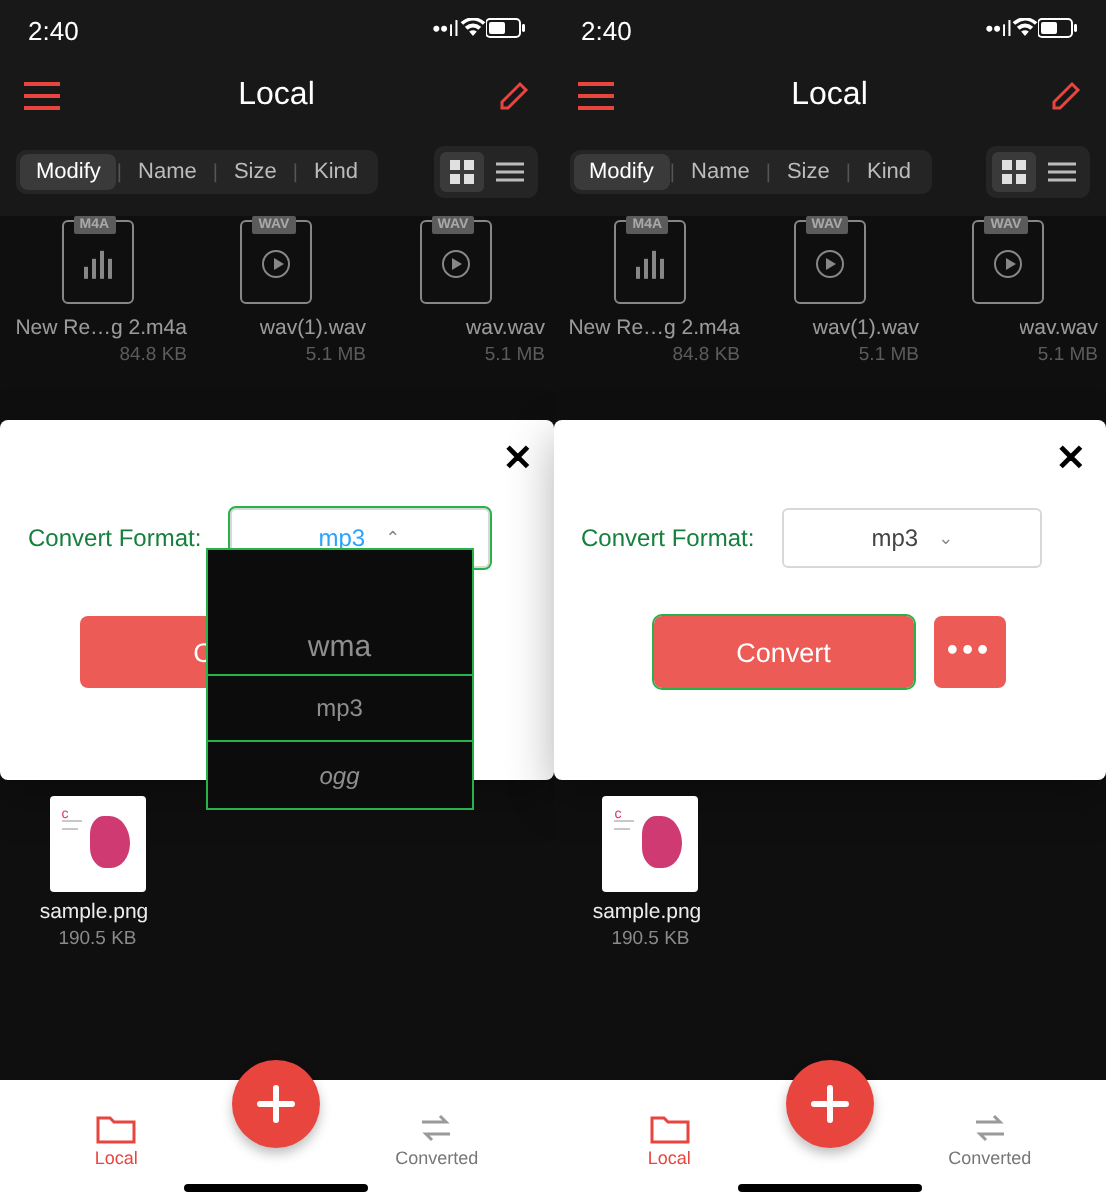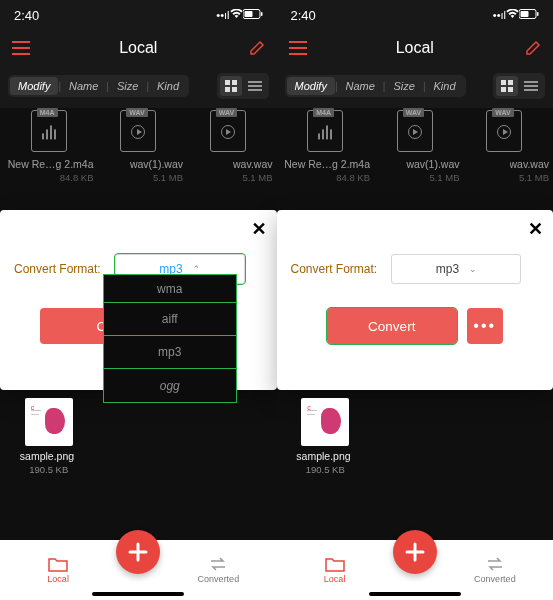--- a/index.html
+++ b/index.html
@@ -6,21 +6,21 @@
     body { background: #181818; width: 553px; height: 600px; position: relative; overflow: hidden; }
     .screens { display: flex; width: 100%; height: 100%; }
     .screen { width: 50%; height: 100%; position: relative; background: #181818; display: flex; flex-direction: column; }
     .statusbar { height: 30px; display: flex; align-items: center; justify-content: space-between; padding: 0 14px; color: #fff; font-size: 13px; font-weight: 400; }
     .status-icons { display: flex; gap: 0; align-items: flex-start; font-size: 11px; }
     .navbar { height: 36px; display: flex; align-items: center; justify-content: space-between; padding: 0 12px; }
     .nav-title { color: #fff; font-size: 16px; font-weight: 500; position: absolute; left: 50%; transform: translateX(-50%); }
     .hamburger, .edit-icon { color: #e8453e; display: flex; align-items: center; }
     .toolbar { height: 32px; display: flex; align-items: center; justify-content: space-between; padding: 0 8px; margin: 4px 0 6px; }
     .segmented { display: flex; align-items: center; background: rgba(255,255,255,0.06); border-radius: 5px; padding: 2px; font-size: 11px; color: #bcbcbc; }
-    .seg { padding: 3px 8px; border-radius: 4px; cursor: pointer; font-style: italic; }
+    .seg { padding: 3px 8px; border-radius: 4px; cursor: pointer; }
     .seg.on { background: #3a3a3a; color: #fff; }
     .seg-sep { color: #555; font-size: 10px; }
     .view-toggle { display: flex; gap: 2px; background: rgba(255,255,255,0.06); border-radius: 5px; padding: 3px; }
     .vt { width: 22px; height: 20px; display: flex; align-items: center; justify-content: center; color: #bcbcbc; border-radius: 3px; cursor: pointer; }
     .vt.on { background: #3a3a3a; }
     .file-grid { display: flex; padding: 0 4px 8px; gap: 0; }
     .file-cell { flex: 1; text-align: center; display: flex; flex-direction: column; align-items: flex-end; }
     .ficon { width: 36px; height: 42px; margin: 2px auto 4px; position: relative; }
     .ficon .page { width: 36px; height: 42px; border: 1.5px solid #cdcdcd; border-radius: 3px; position: relative; background: transparent; }
     .ficon .tag { position: absolute; top: -2px; left: 6px; background: #8a8a8a; color: #fff; font-size: 7px; padding: 1px 3px; border-radius: 1px; font-weight: 600; }
@@ -34,32 +34,32 @@
     .thumbs-row { display: flex; padding: 2px 4px; }
     .thumb-cell { width: 33.3333%; text-align: center; }
     .thumb { width: 48px; height: 48px; margin: 0 auto 4px; background: #fff; position: relative; border-radius: 2px; overflow: hidden; }
     .thumb-blob { position: absolute; top: 10px; left: 20px; width: 20px; height: 26px; background: #cf3a72; border-radius: 40% 60% 55% 45%; }
     .thumb-dot { position: absolute; top: 6px; left: 6px; font-size: 7px; color: #d36; }
     .thumb-line { position: absolute; top: 12px; left: 6px; width: 10px; height: 1px; background: #c8c8c8; }
     .dim-overlay { position: absolute; inset: 0; background: rgba(0,0,0,0.34); pointer-events: none; }
     .sheet { position: absolute; left: 0; right: 0; background: #fff; border-radius: 4px; box-shadow: 0 8px 24px rgba(0,0,0,0.3); padding: 14px 14px 18px; }
     .sheet .close { position: absolute; top: 8px; right: 10px; font-size: 18px; font-weight: 700; cursor: pointer; }
     .sheet-row { display: flex; align-items: center; margin-top: 30px; gap: 14px; }
-    .sheet-label { font-size: 12px; color: #a16207; }
+    .sheet-label { font-size: 12px; color: #15803d; }
     .format-select { flex: 1; max-width: 130px; height: 30px; border: 1px solid #d8d8d8; border-radius: 3px; display: flex; align-items: center; justify-content: center; position: relative; font-size: 12px; color: #2aa3ff; cursor: pointer; }
     .format-select .chev { margin-left: 10px; font-size: 9px; color: #888; }
     .sheet-actions { display: flex; gap: 10px; margin-top: 24px; justify-content: center; }
     .btn-convert { flex: 0 0 auto; width: 130px; height: 36px; background: #ec5b55; color: #fff; border-radius: 4px; display: flex; align-items: center; justify-content: center; font-size: 13.5px; cursor: pointer; }
     .btn-convert.hl { outline: 1.5px solid #28b24a; outline-offset: 0; }
     .btn-more { width: 36px; height: 36px; background: #ec5b55; color: #fff; border-radius: 4px; display: flex; align-items: center; justify-content: center; font-size: 16px; letter-spacing: 2px; cursor: pointer; }
     .sheet-left { top: 208px; }
     .sheet-left .format-select { outline: 1.5px solid #28b24a; outline-offset: 0; color: #2aa3ff; }
     .dropdown { position: absolute; top: 272px; left: 103px; right: 40px; border: 1.5px solid #28b24a; background: #0c0c0c; z-index: 9; }
     .dropdown .opt { height: 33px; color: #8e8e8e; font-size: 12px; display: flex; align-items: center; justify-content: center; border-bottom: 1px solid #28b24a; cursor: pointer; }
-    .dropdown .opt:first-child { height: 28px; font-size: 12px; }
+    .dropdown .opt:first-child { height: 28px; font-size: 15px; margin-top: 35px; }
     .dropdown .opt:last-child { border-bottom: none; font-style: italic; }
     .sheet-right { top: 208px; }
     .sheet-right .format-select { color: #444; }
     .tabbar { position: absolute; bottom: 0; left: 0; right: 0; height: 60px; background: #fff; display: flex; align-items: center; }
     .tab { flex: 1; display: flex; flex-direction: column; align-items: center; gap: 2px; cursor: pointer; }
     .tab-label { font-size: 9px; color: #777; }
     .tab.on .tab-label { color: #e8453e; }
     .fab { position: absolute; bottom: 26px; left: 50%; transform: translateX(-50%); width: 44px; height: 44px; background: #e8453e; border-radius: 50%; display: flex; align-items: center; justify-content: center; color: #fff; z-index: 5; box-shadow: 0 3px 6px rgba(0,0,0,0.25); cursor: pointer; }
     .home-indicator { position: absolute; bottom: 4px; left: 50%; transform: translateX(-50%); width: 92px; height: 4px; background: #000; border-radius: 3px; z-index: 6; }
     .content-area { position: relative; flex: 1; }
@@ -177,21 +177,20 @@
               <span class="chev">⌃</span>
           </div>
         </div>
         <div class="sheet-actions">
           <div class="btn-convert" style="width:160px; transform:translateX(-18px);">Convert</div>
         </div>
       </div>
 
       <div class="dropdown" style="top:166px;">
         <div class="opt">wma</div>
-        <div class="opt">aiff</div>
         <div class="opt">mp3</div>
         <div class="opt">ogg</div>
       </div>
 
       <div class="thumbs-row" style="position:absolute; top:288px; left:0; right:0;">
         <div class="thumb-cell">
           <div class="thumb">
               <span class="thumb-dot">c</span>
               <span class="thumb-line"></span>
               <span class="thumb-line" style="top:16px;width:8px"></span>

